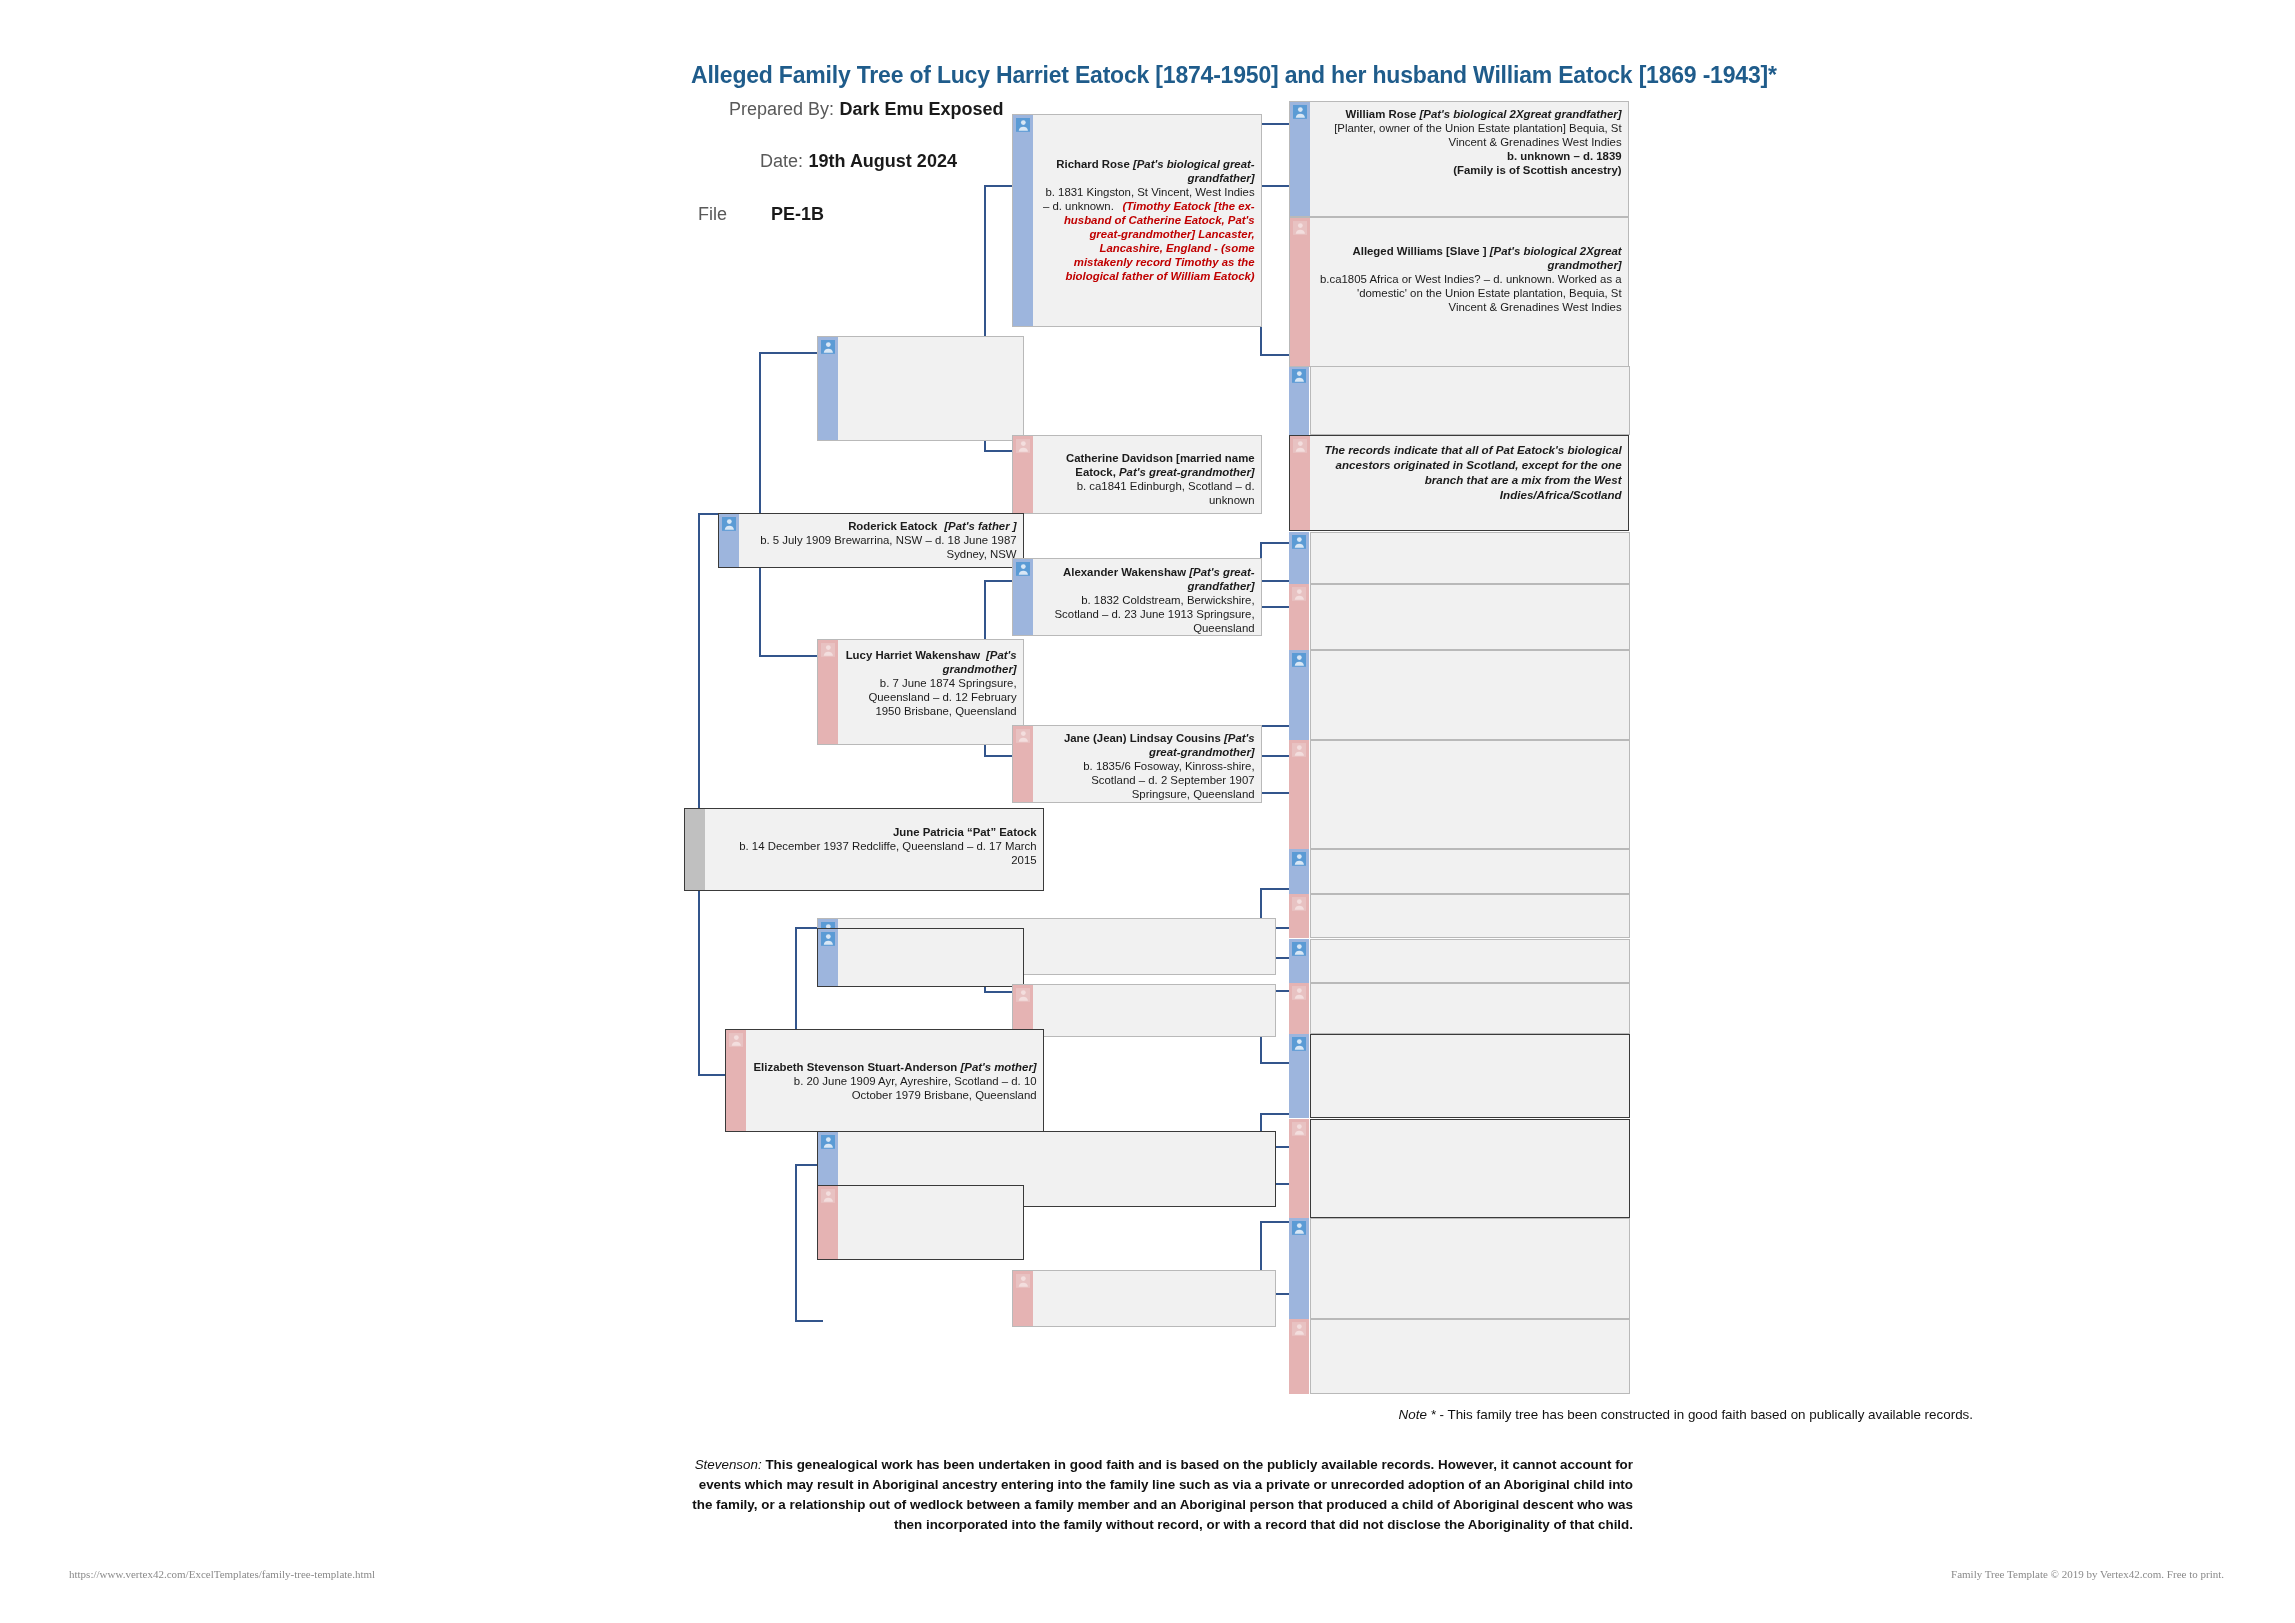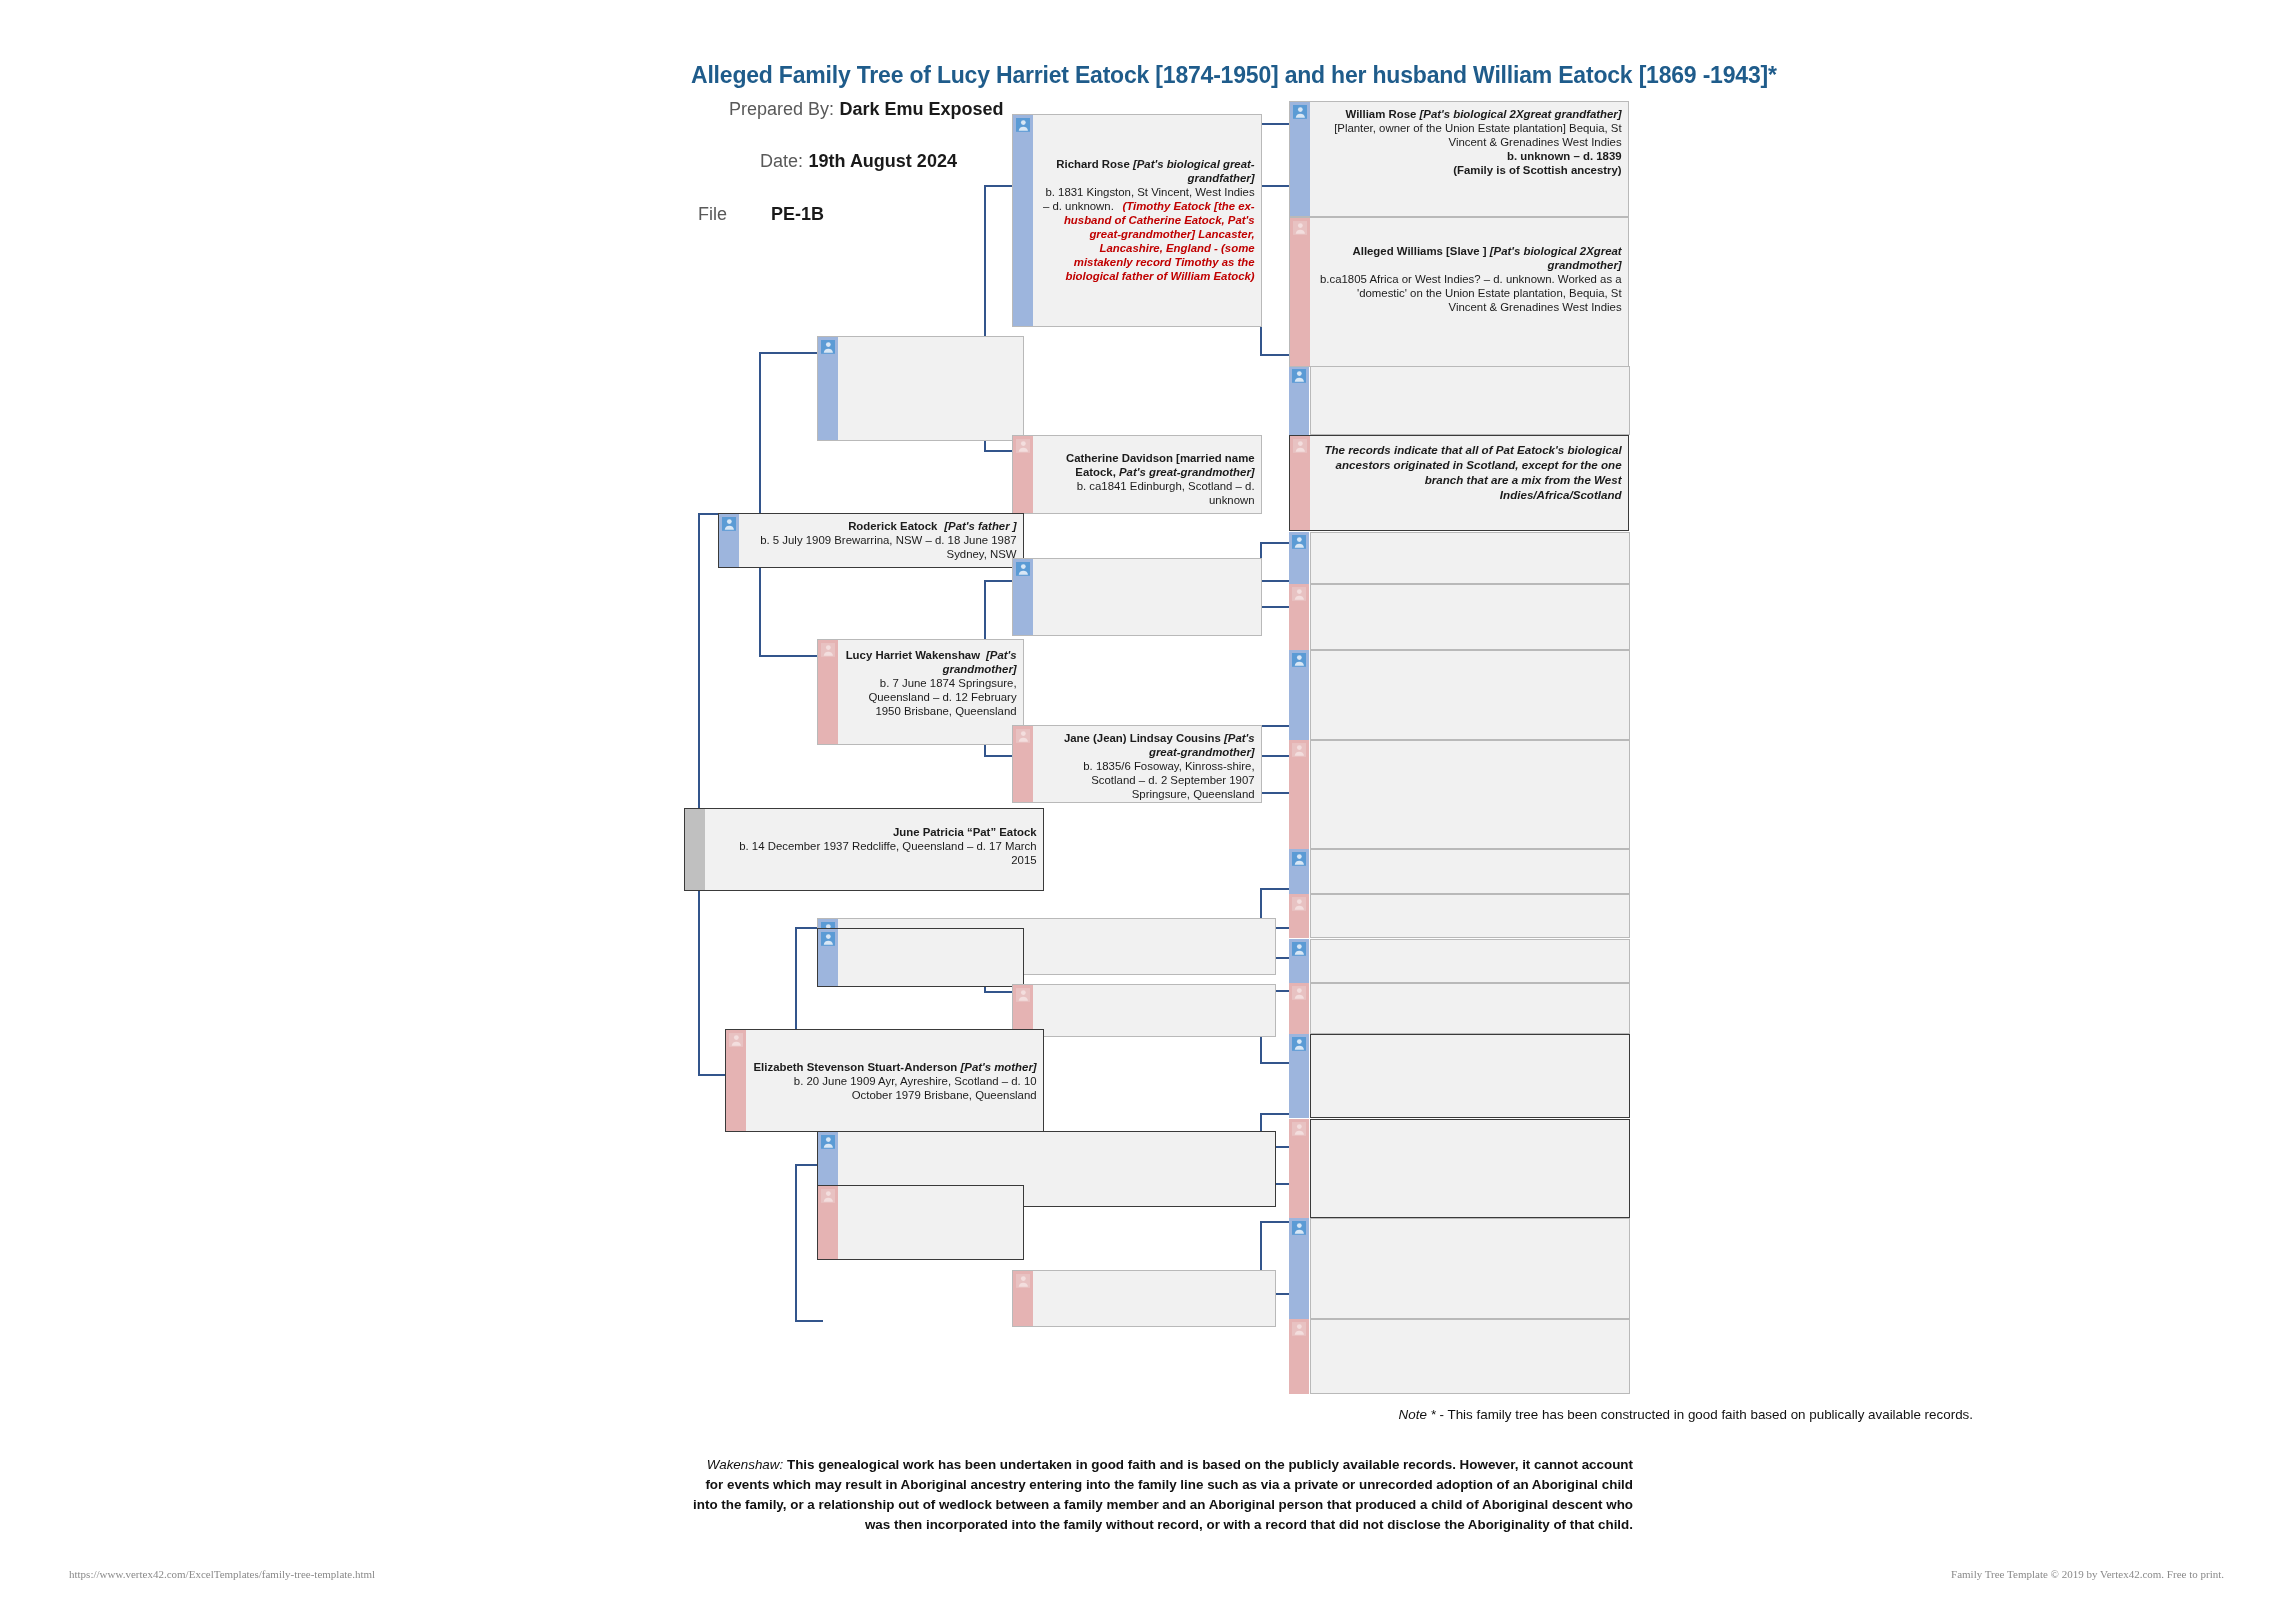--- a/index.html
+++ b/index.html
@@ -377,20 +377,25 @@
   </div>
 
   <div class="card thin" style="left:1012px;top:558px;width:250px;height:78px;">
     <div class="spine m">
       <svg class="av" viewBox="0 0 16 15">
           <rect width="16" height="15" fill="#5b9bd5"></rect>
           <circle cx="8" cy="5" r="2.6" fill="#d9e7f5"></circle>
           <path d="M3 14c0-3 2.2-4.6 5-4.6S13 11 13 14z" fill="#d9e7f5"></path>
         </svg>
     </div>
+    <div class="body" style="padding-top:6.4px;">
+      <span style="font-weight:bold;">Alexander Wakenshaw</span>
+      <span class="bi">[Pat's great-grandfather]</span><br>
+      <span>b. 1832 Coldstream, Berwickshire, Scotland – d. 23 June 1913 Springsure, Queensland</span>
+    </div>
   </div>
 
   <div class="card thin" style="left:817px;top:639px;width:207px;height:106px;">
     <div class="spine f">
       <svg class="av" viewBox="0 0 16 15">
           <rect width="16" height="15" fill="#e8c2c2"></rect>
           <circle cx="8" cy="5" r="2.6" fill="#f3dede"></circle>
           <path d="M3 14c0-3 2.2-4.6 5-4.6S13 11 13 14z" fill="#f3dede"></path>
         </svg>
     </div>
@@ -503,21 +508,21 @@
         </svg>
     </div>
     <div class="body"></div>
   </div>
 
   <div class="note" id="note1">
     <i>Note *</i>
     <span>- This family tree has been constructed in good faith based on publically available records.</span>
   </div>
   <div class="note" id="note2">
-    <i>Wakenshaw:</i>
+    <i>Stevenson:</i>
     <span style="font-weight:bold;">This genealogical work has been undertaken in good faith and is based on the publicly available records. However, it cannot account for events which may result in Aboriginal ancestry entering into the family line such as via a private or unrecorded adoption of an Aboriginal child into the family, or a relationship out of wedlock between a family member and an Aboriginal person that produced a child of Aboriginal descent who was then incorporated into the family without record, or with a record that did not disclose the Aboriginality of that child.</span>
   </div>
 
   <div class="foot" id="footL">https://www.vertex42.com/ExcelTemplates/family-tree-template.html</div>
   <div class="foot" id="footR">Family Tree Template © 2019 by Vertex42.com. Free to print.</div>
 
 </div>
 
 
 </body></html>

